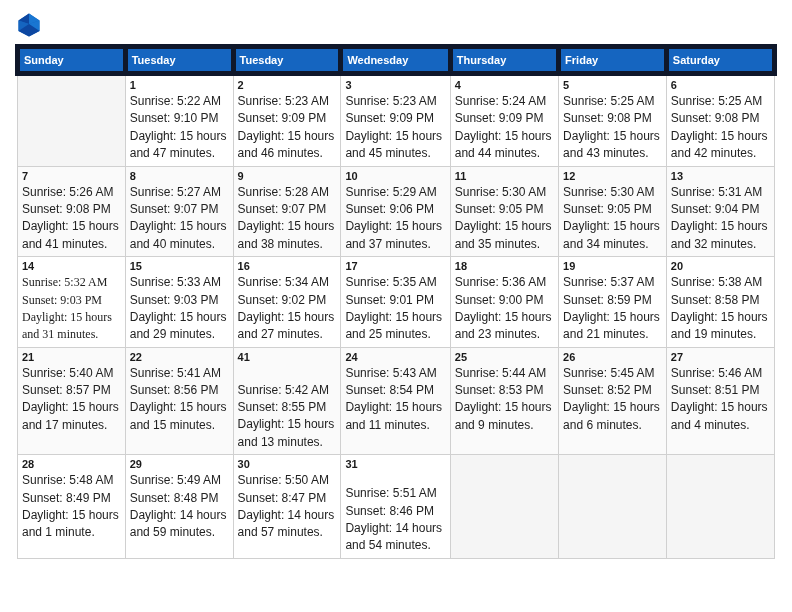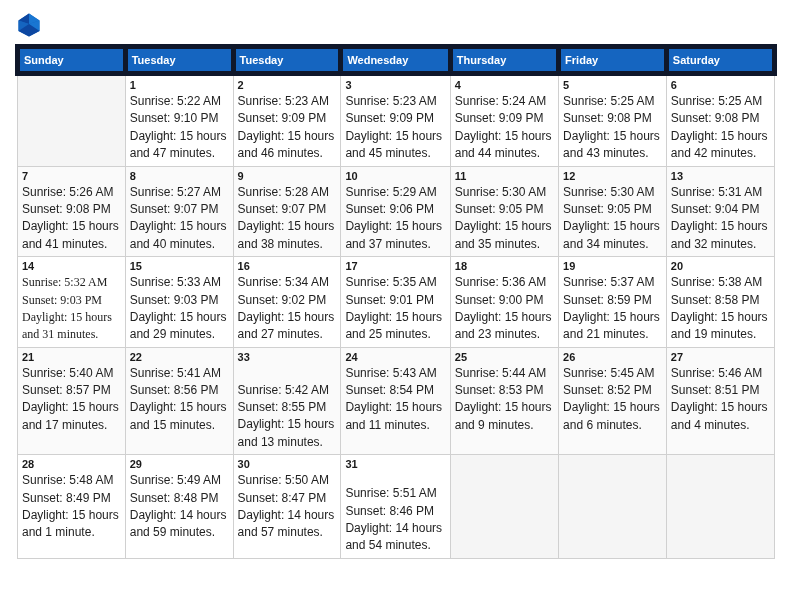--- a/index.html
+++ b/index.html
@@ -282,21 +282,21 @@
 and 17 minutes.</div>
           </td>
           <td>
             <div class="day-number">22</div>
             <div class="day-info" style="white-space: pre-line;">Sunrise: 5:41 AM
 Sunset: 8:56 PM
 Daylight: 15 hours
 and 15 minutes.</div>
           </td>
           <td>
-            <div class="day-number">33</div>
+            <div class="day-number">41</div>
             <div class="day-info" style="white-space: pre-line; margin-top: 19px;">Sunrise: 5:42 AM
 Sunset: 8:55 PM
 Daylight: 15 hours
 and 13 minutes.</div>
           </td>
           <td>
             <div class="day-number">24</div>
             <div class="day-info" style="white-space: pre-line;">Sunrise: 5:43 AM
 Sunset: 8:54 PM
 Daylight: 15 hours

